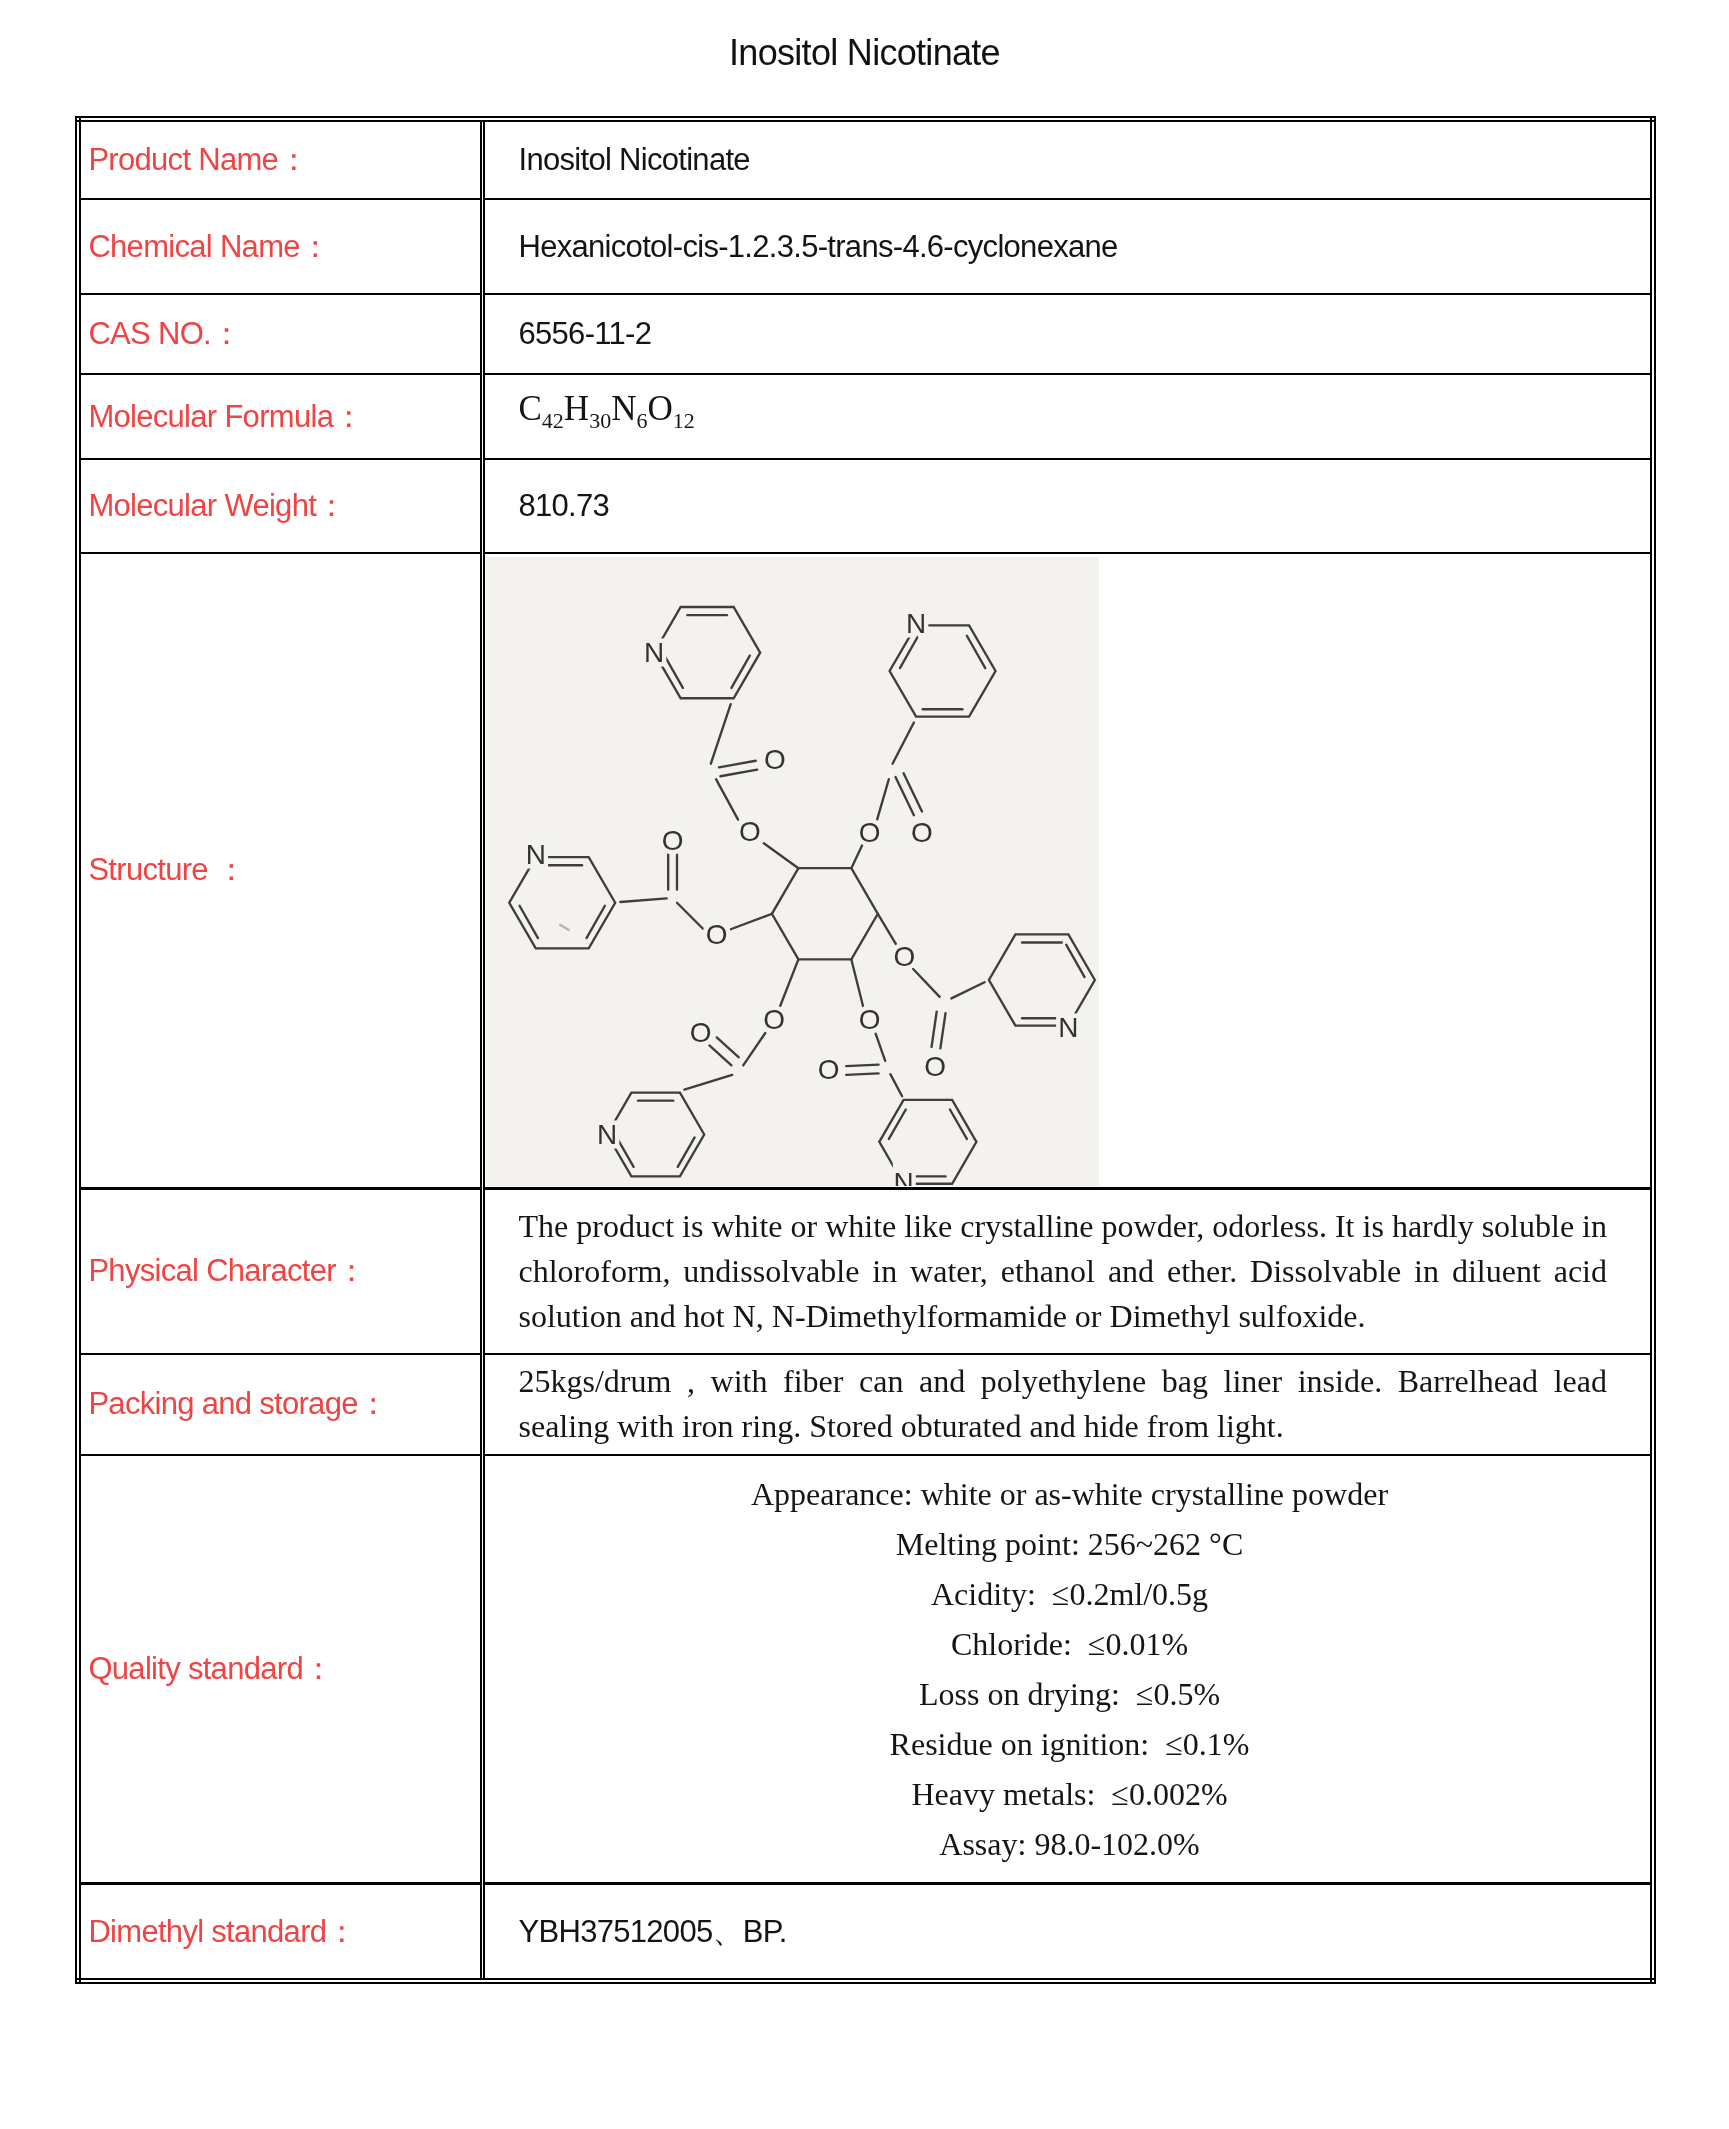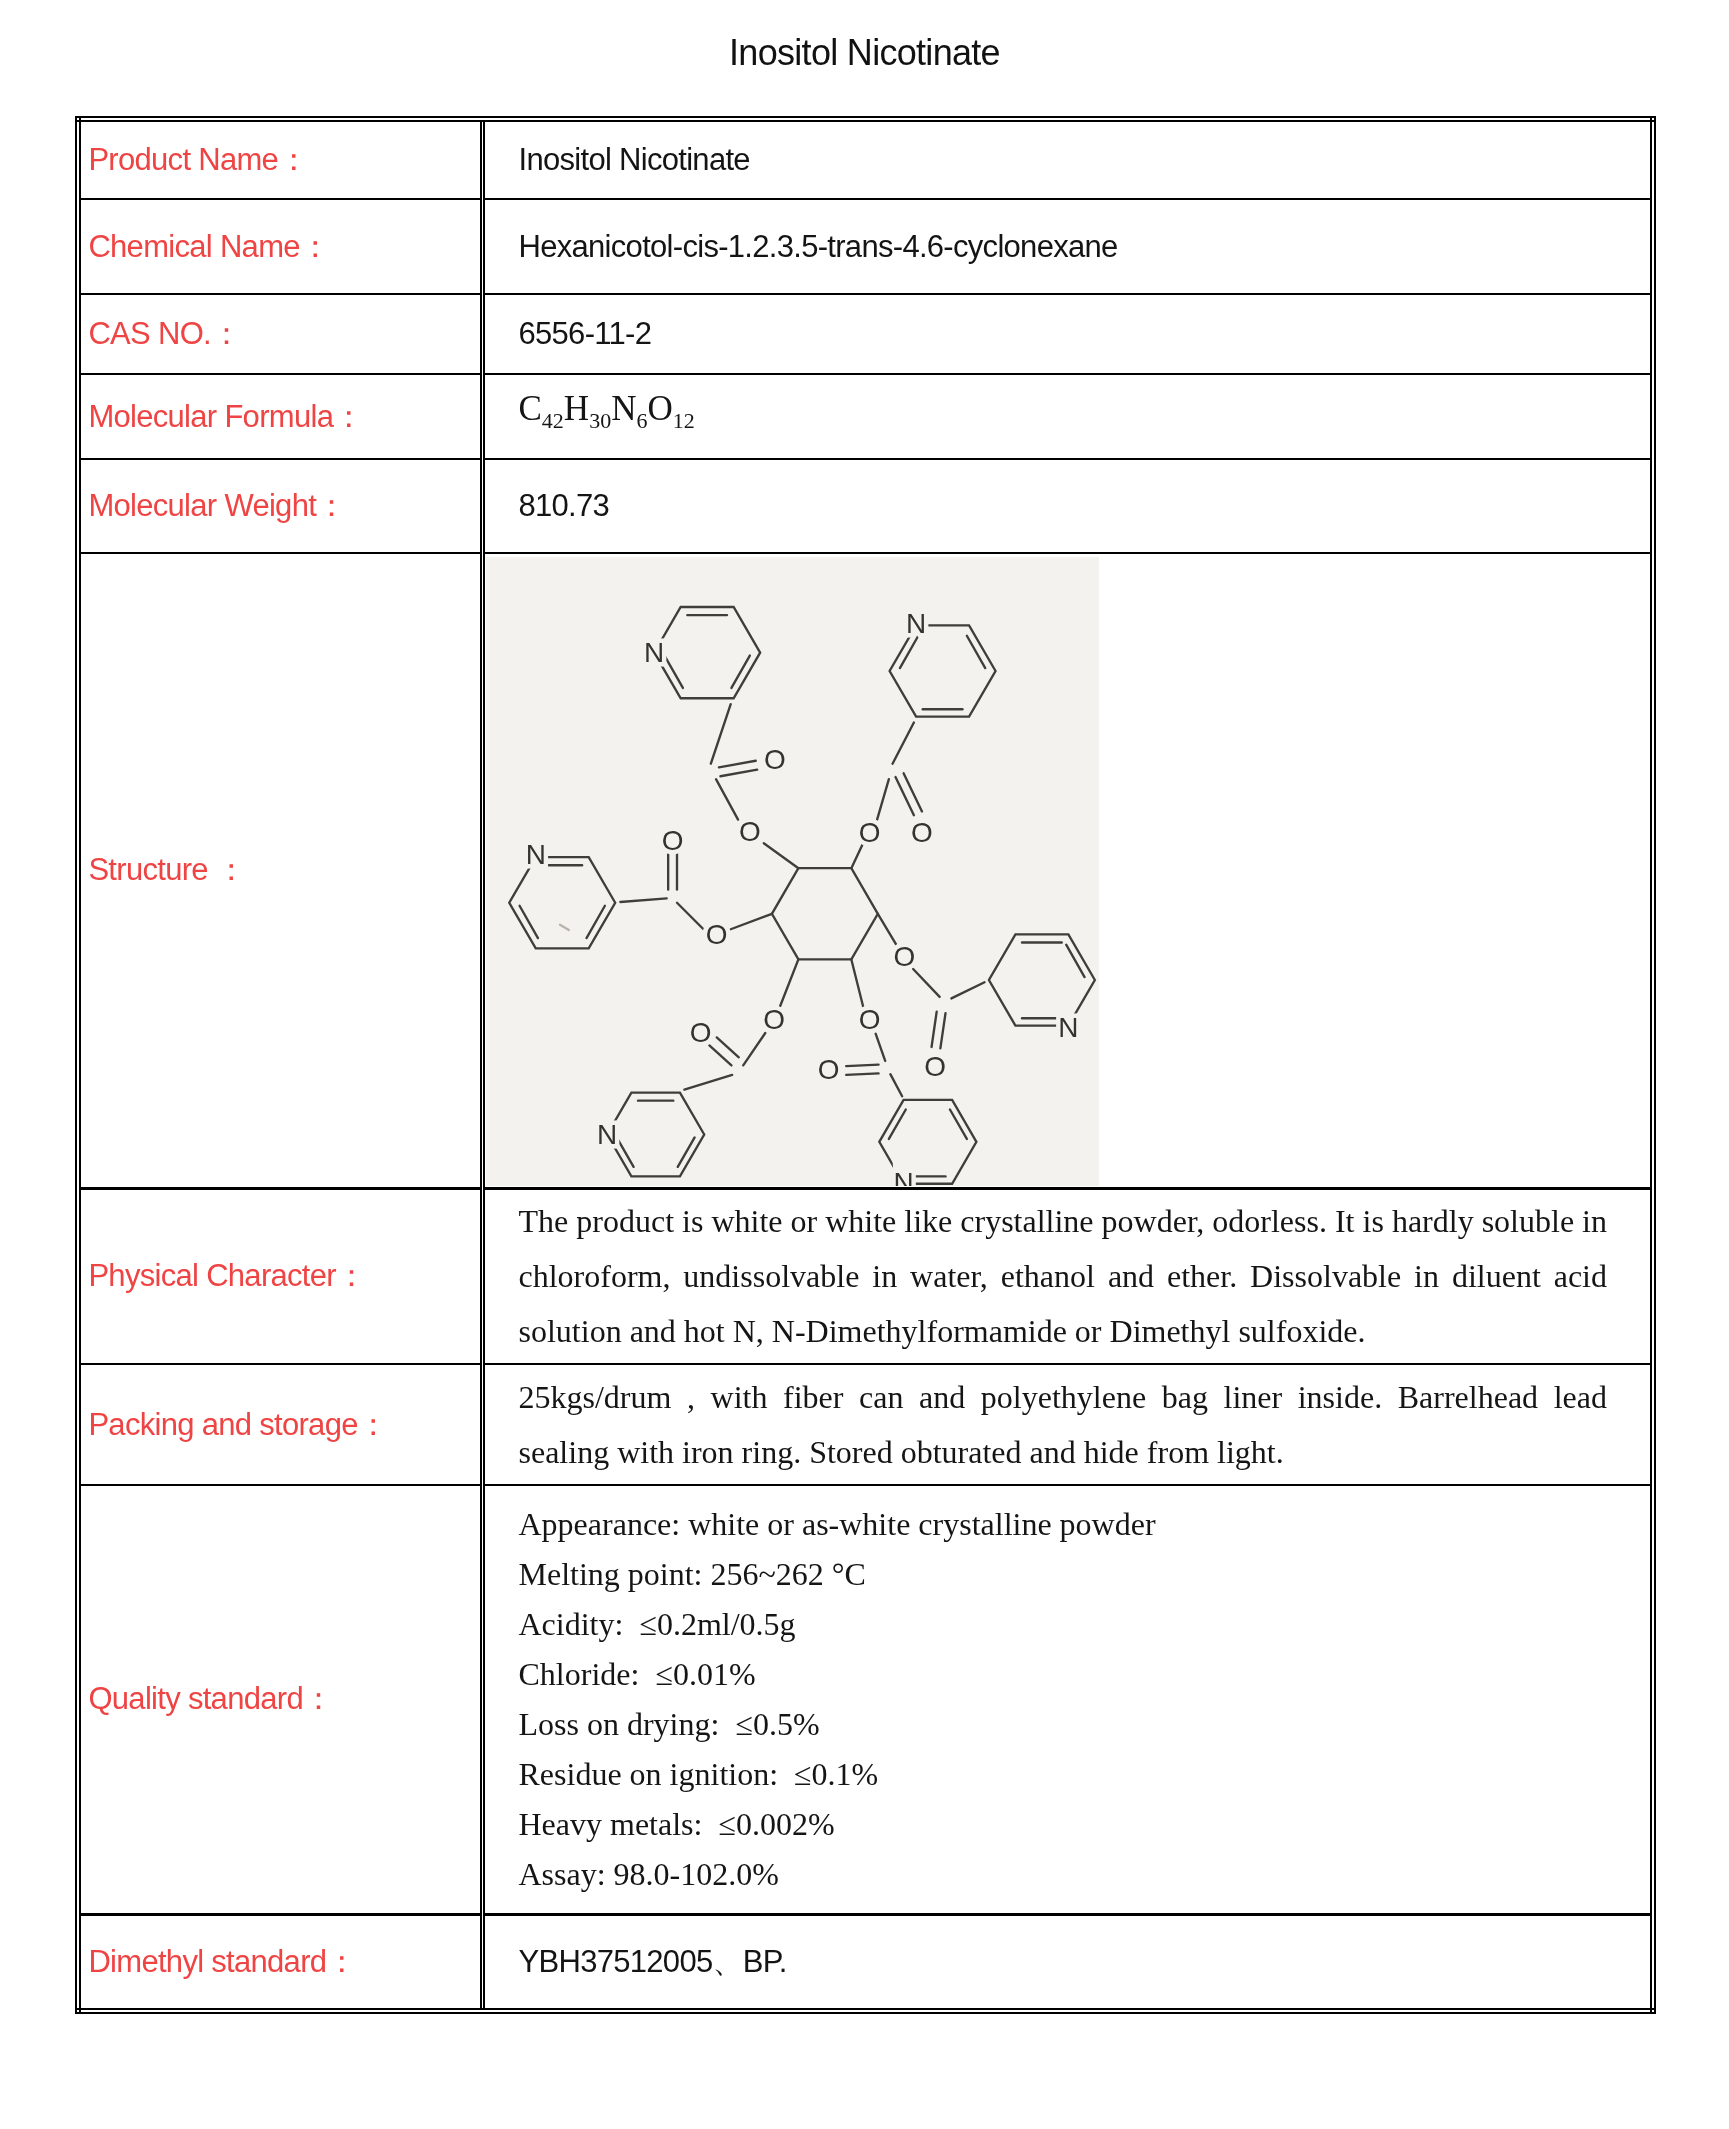--- a/index.html
+++ b/index.html
@@ -7,25 +7,25 @@
   .sheet{position:relative;width:1729px;height:2129px;background:#fff;overflow:hidden;}
   .title{position:absolute;top:32px;left:0;width:1729px;text-align:center;
          font-size:36px;font-weight:400;letter-spacing:-0.7px;color:#111;}
   .tablewrap{position:absolute;left:75px;top:116px;width:1581px;}
   table.spec{border-collapse:collapse;width:100%;table-layout:fixed;border:6.6px double #000;}
   td{border:2.2px solid #000;vertical-align:middle;overflow:hidden;}
   td.lbl{border-right:5.9px double #000;font-size:31px;letter-spacing:-0.7px;
          padding:0 3px 0 7.4px;color:#ef4444;}
   td.val{font-size:31px;letter-spacing:-0.7px;padding:0 44px 0 34px;color:#141414;}
   td.serif{font-family:"Liberation Serif",serif;font-size:32px;letter-spacing:0;
-           line-height:55px;text-align:justify;padding:4.4px 43px 4.4px 34px;}
+           line-height:45px;text-align:justify;padding:4.4px 43px 4.4px 34px;}
   td.formula{font-family:"Liberation Serif",serif;font-size:35px;padding:0 44px 16px 34px;}
   td.formula sub{font-size:22px;line-height:0;}
   td.qual{font-family:"Liberation Serif",serif;font-size:32px;line-height:50px;
-          text-align:left;padding:5.9px 29.5px 5.9px 34px;}
+          text-align:center;padding:5.9px 29.5px 5.9px 34px;}
   .qline{white-space:pre-wrap;}
   tr.thick td{border-top:3.7px solid #000;}
   tr.semithick td{border-top:3px solid #000;}
   td.structcell{vertical-align:top;padding:3px 0 0 1.5px;}
   .scan{width:613px;height:629px;background:#f3f2ee;}
   .scan svg{display:block;width:100%;height:100%;}
   .mol text{font-family:"Liberation Sans",sans-serif;font-size:38px;fill:#35332f;
             text-anchor:middle;dominant-baseline:central;paint-order:stroke;
             stroke:#f3f2ee;stroke-width:12px;}
 </style>

